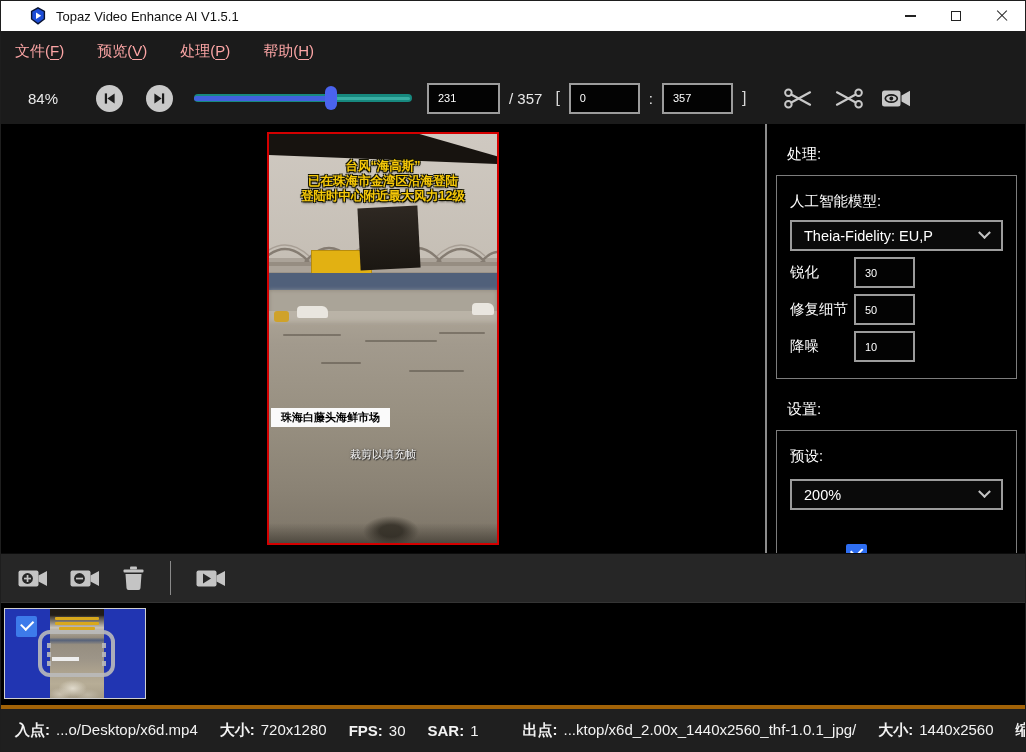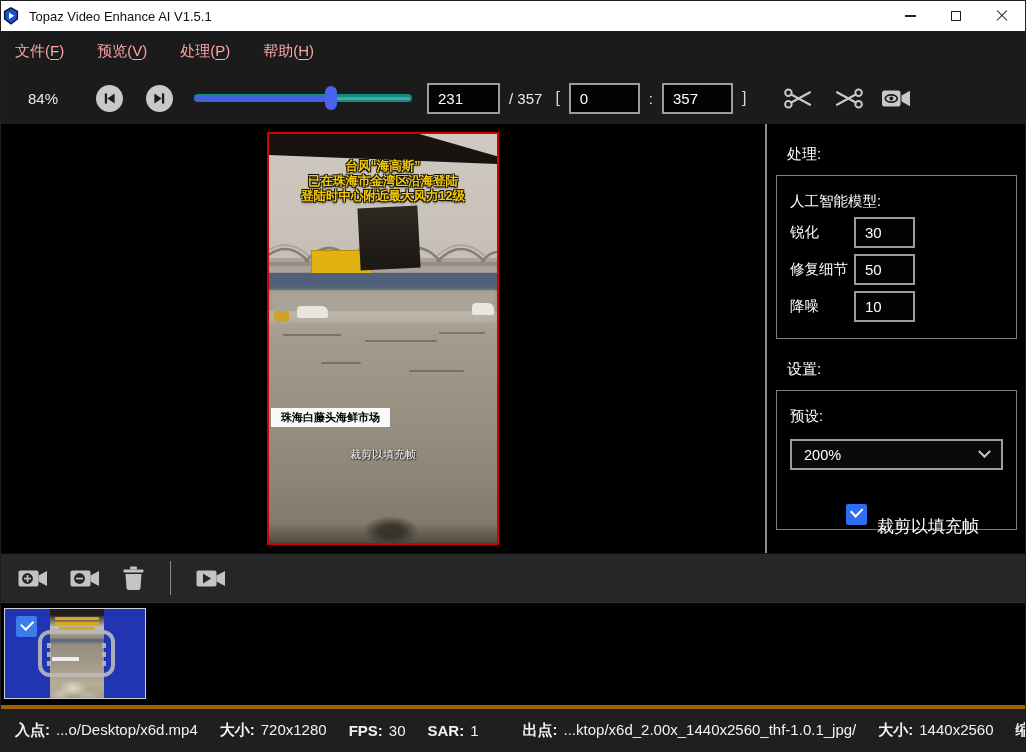--- a/index.html
+++ b/index.html
@@ -1,21 +1,21 @@
 <!DOCTYPE html>
 <html><head>
 <meta charset="utf-8">
 <style>
   * { margin:0; padding:0; box-sizing:border-box; }
   html,body { width:1026px; height:752px; background:#000; font-family:"Liberation Sans","DejaVu Sans",sans-serif; }
   .window { width:1026px; height:752px; display:flex; flex-direction:column; border:1px solid #1e1e1e; background:#000; overflow:hidden; }
 
   
   .titlebar { height:30px; background:#ffffff; display:flex; align-items:center; flex-shrink:0; }
-  .title-left { display:flex; align-items:center; gap:9px; padding-left:1px; flex:1; }
+  .title-left { display:flex; align-items:center; gap:9px; padding-left:28px; flex:1; }
   .app-title { font-size:13px; color:#111; }
   .win-controls { display:flex; height:100%; }
   .win-btn { width:46px; height:100%; display:flex; align-items:center; justify-content:center; cursor:pointer; }
   .glyph-min { width:11px; height:1.5px; background:#222; }
   .glyph-max { width:10px; height:10px; border:1.2px solid #222; }
   .glyph-close { position:relative; width:12px; height:12px; }
   .glyph-close::before,.glyph-close::after { content:""; position:absolute; left:-1px; top:5px; width:14px; height:1.4px; background:#222; }
   .glyph-close::before { transform:rotate(45deg); }
   .glyph-close::after { transform:rotate(-45deg); }
 
@@ -28,21 +28,21 @@
   .toolbar { height:52px; background:#1b1b1b; display:flex; align-items:center; color:#e9e9e9; flex-shrink:0; }
   .zoom-label { margin-left:27px; font-size:15px; width:42px; }
   .circle-btn { width:27px; height:27px; border-radius:50%; background:#c9c9c9; display:flex; align-items:center; justify-content:center; cursor:pointer; flex-shrink:0; }
   .circle-btn + .circle-btn { margin-left:23px; }
   .circle-btn:first-of-type { margin-left:26px; }
   .slider { position:relative; width:218px; height:28px; margin-left:21px; cursor:pointer; }
   .slider .track { position:absolute; left:0; right:0; top:10px; height:8px; background:#17897f; border-radius:4px; }
   .slider .track-line { position:absolute; left:64%; right:2px; top:12.5px; height:3px; background:#39afa4; border-radius:2px; }
   .slider .progress { position:absolute; left:0; width:63%; top:11.5px; height:5px; background:#4161de; border-radius:3px; }
   .slider .handle { position:absolute; left:calc(63% - 6px); top:2px; width:12px; height:24px; background:#4a63ee; border-radius:6px; }
-  .num-input { height:31px; background:#030303; border:2px solid #9c9c9c; color:#fff; font-size:15px; padding-left:9px; font-family:"Liberation Sans","DejaVu Sans",sans-serif; }
+  .num-input { height:31px; background:#030303; border:2px solid #9c9c9c; color:#fff; font-size:11px; padding-left:9px; font-family:"Liberation Sans","DejaVu Sans",sans-serif; }
   .frame-input { width:73px; margin-left:15px; }
   .frame-total { margin-left:9px; font-size:15px; }
   .bracket { font-size:16px; color:#d8d8d8; }
   .b-open { margin-left:13px; }
   .range-input { width:71px; margin-left:9px; }
   .colon { margin-left:9px; font-size:15px; }
   .b-close { margin-left:9px; }
   .tool-icon-btn { background:none; border:none; cursor:pointer; display:flex; align-items:center; }
   .cut-btn { margin-left:37px; }
   .split-btn { margin-left:19px; }
@@ -255,20 +255,24 @@
         <div class="v-layer caption">裁剪以填充帧</div>
         <div class="v-layer dark-blob"></div>
         <div class="v-layer bottom-shade"></div>
       </div>
     </div>
 
     <div class="side">
       <div class="panel-title">处理:</div>
       <div class="groupbox">
         <div class="field-label">人工智能模型:</div>
+        <div class="dropdown">
+          <span>Theia-Fidelity: EU,P</span>
+          <span class="chevron"></span>
+        </div>
         <div class="param-row">
           <span class="field-label">锐化</span>
           <input class="num-input param-input" value="30" style="">
         </div>
         <div class="param-row">
           <span class="field-label">修复细节</span>
           <input class="num-input param-input" value="50" style="">
         </div>
         <div class="param-row">
           <span class="field-label">降噪</span>

